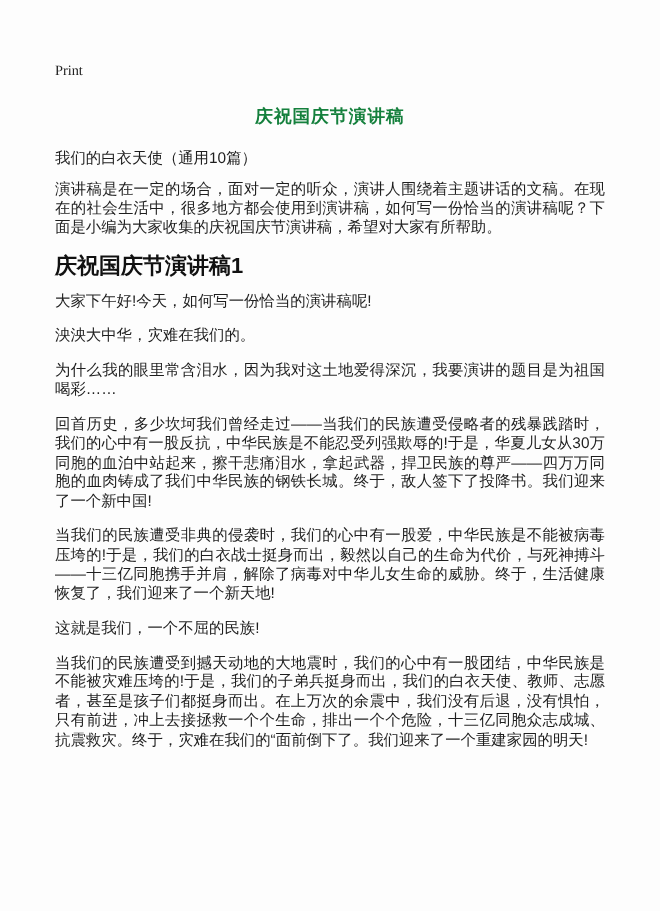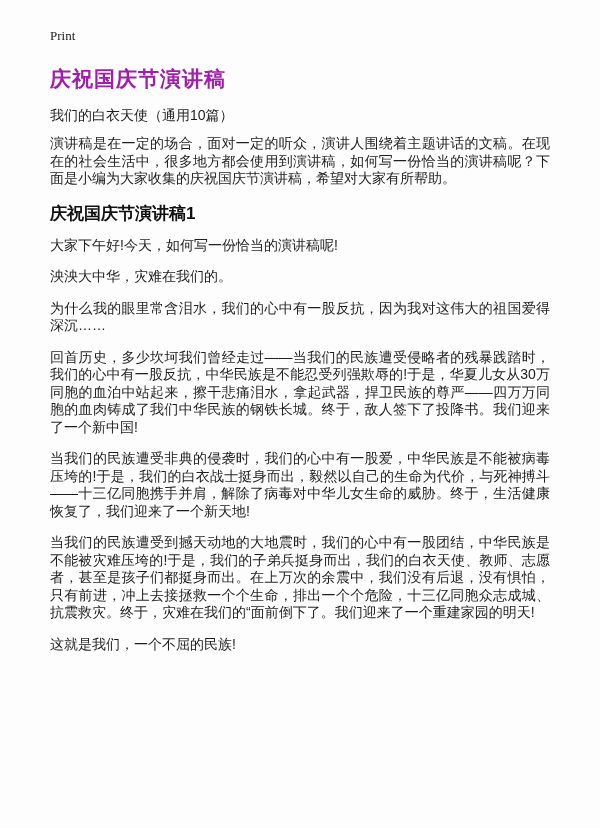--- a/index.html
+++ b/index.html
@@ -11,59 +11,59 @@
     height: 828px;
     background: #fdfdfd;
     font-family: "Liberation Sans", sans-serif;
     color: #1e1e1e;
     overflow: hidden;
   }
   .page {
     box-sizing: border-box;
     width: 600px;
     height: 828px;
-    padding: 28px 50px 20px 50px;
+    padding: 56px 50px 20px 50px;
     background: #fdfdfd;
   }
   .print-link {
     display: block;
     font-family: "Liberation Serif", serif;
     font-size: 13px;
     line-height: 16px;
     color: #222222;
     text-decoration: none;
     margin: 0 0 22px 0;
     cursor: pointer;
   }
   h1.doc-title {
-    font-size: 21px;
+    font-size: 16px;
     line-height: 26px;
     font-weight: bold;
-    text-align: left;
-    color: #a21caf;
+    text-align: center;
+    color: #15803d;
     margin: 0 0 14px 0;
     letter-spacing: 1px;
   }
   p.subtitle {
     font-size: 14px;
     line-height: 18px;
     margin: 0 0 11px 0;
   }
   p.para {
     font-size: 14px;
     line-height: 17.5px;
     margin: 14px 0;
     text-align: justify;
     text-justify: inter-ideograph;
   }
   p.para.intro {
     margin-top: 4px;
   }
   h2.section-heading {
-    font-size: 17px;
+    font-size: 20px;
     line-height: 18px;
     font-weight: bold;
     color: #111111;
     margin: 17px 0 12px 0;
   }
 </style>
 </head>
 <body>
 
 <div class="page">
@@ -77,23 +77,23 @@
   <p class="para intro">演讲稿是在一定的场合，面对一定的听众，演讲人围绕着主题讲话的文稿。在现在的社会生活中，很多地方都会使用到演讲稿，如何写一份恰当的演讲稿呢？下面是小编为大家收集的庆祝国庆节演讲稿，希望对大家有所帮助。</p>
 
   <h2 class="section-heading">庆祝国庆节演讲稿1</h2>
 
 
   <p class="para">大家下午好!今天，如何写一份恰当的演讲稿呢!</p>
 
   <p class="para">泱泱大中华，灾难在我们的。</p>
 
 
-  <p class="para">为什么我的眼里常含泪水，我们的心中有一股反抗，因为我对这伟大的祖国爱得深沉……</p>
+  <p class="para">为什么我的眼里常含泪水，因为我对这土地爱得深沉，我要演讲的题目是为祖国喝彩……</p>
 
   <p class="para">回首历史，多少坎坷我们曾经走过——当我们的民族遭受侵略者的残暴践踏时，我们的心中有一股反抗，中华民族是不能忍受列强欺辱的!于是，华夏儿女从30万同胞的血泊中站起来，擦干悲痛泪水，拿起武器，捍卫民族的尊严——四万万同胞的血肉铸成了我们中华民族的钢铁长城。终于，敌人签下了投降书。我们迎来了一个新中国!</p>
 
   <p class="para">当我们的民族遭受非典的侵袭时，我们的心中有一股爱，中华民族是不能被病毒压垮的!于是，我们的白衣战士挺身而出，毅然以自己的生命为代价，与死神搏斗——十三亿同胞携手并肩，解除了病毒对中华儿女生命的威胁。终于，生活健康恢复了，我们迎来了一个新天地!</p>
 
+  <p class="para">这就是我们，一个不屈的民族!</p>
+
   <p class="para">当我们的民族遭受到撼天动地的大地震时，我们的心中有一股团结，中华民族是不能被灾难压垮的!于是，我们的子弟兵挺身而出，我们的白衣天使、教师、志愿者，甚至是孩子们都挺身而出。在上万次的余震中，我们没有后退，没有惧怕，只有前进，冲上去接拯救一个个生命，排出一个个危险，十三亿同胞众志成城、抗震救灾。终于，灾难在我们的“面前倒下了。我们迎来了一个重建家园的明天!</p>
-
-  <p class="para">这就是我们，一个不屈的民族!</p>
 
 </div>
 
 </body></html>

